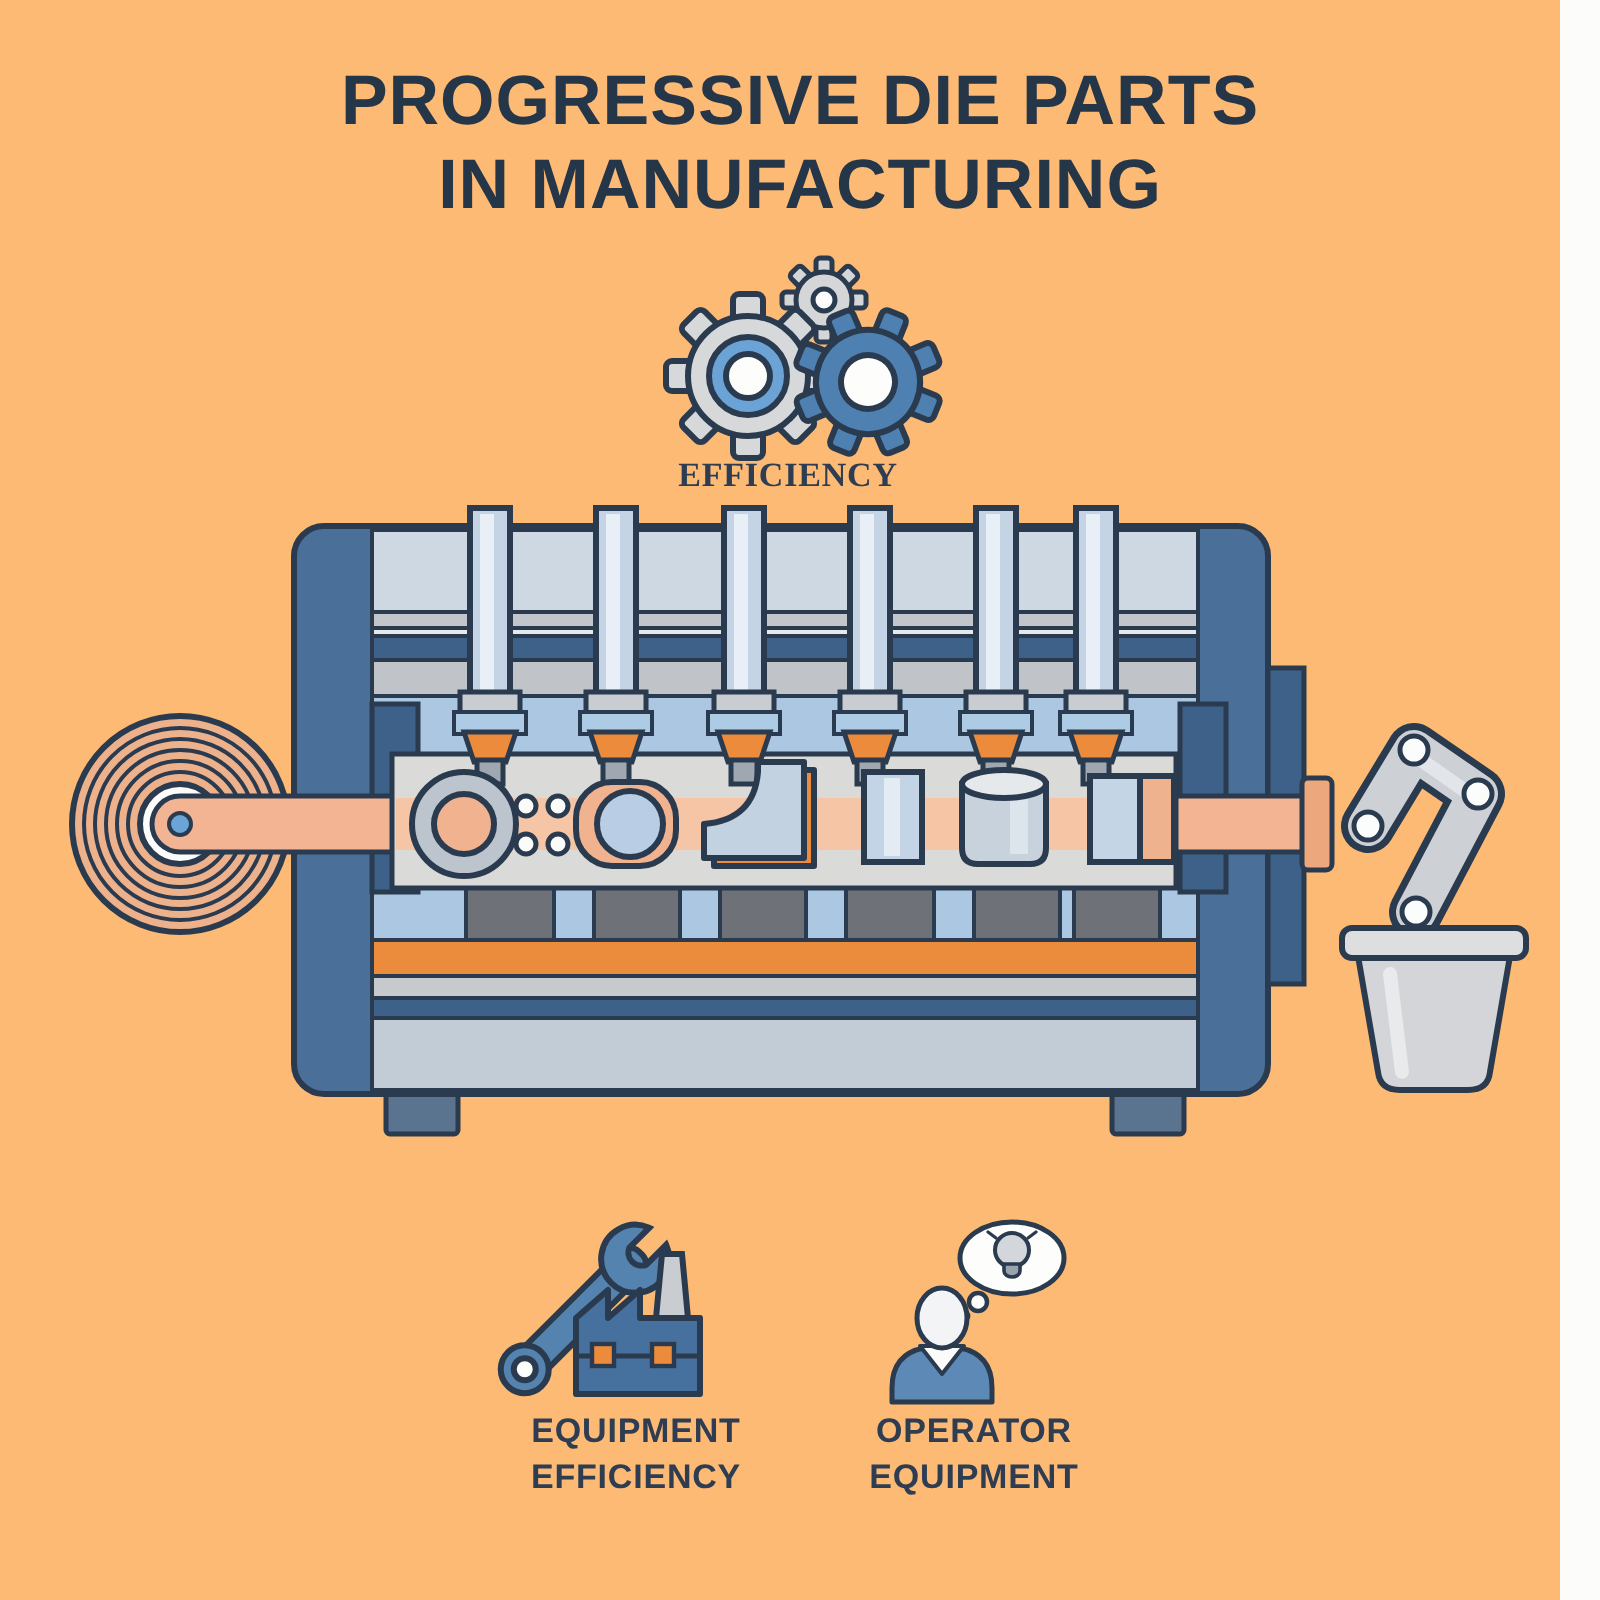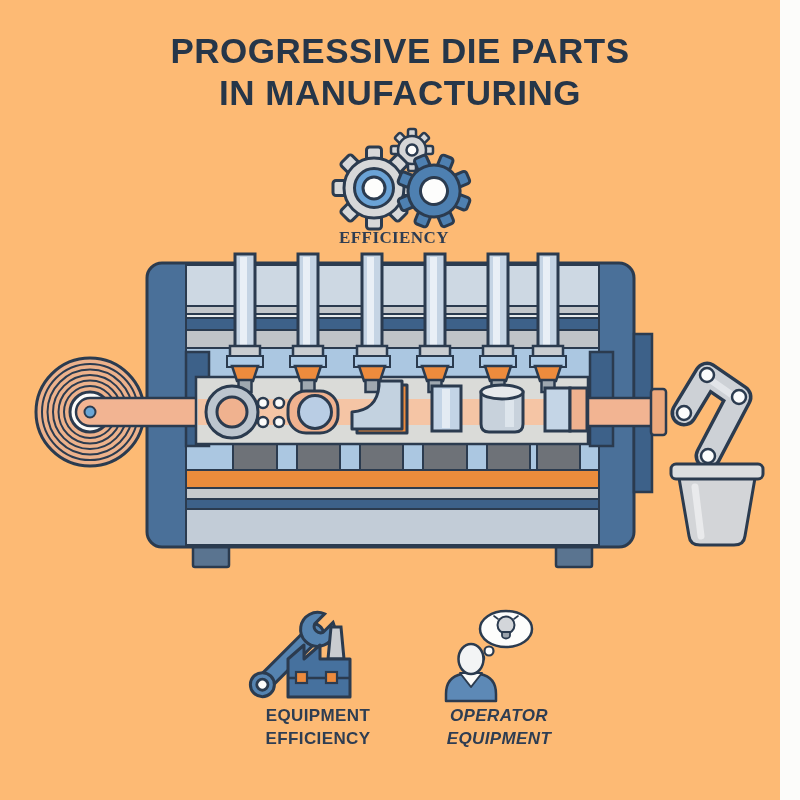--- a/index.html
+++ b/index.html
@@ -5,21 +5,21 @@
   html,body{margin:0;padding:0;}
   body{width:800px;height:800px;background:#fcfcfa;font-family:"Liberation Sans",sans-serif;overflow:hidden;}
   .page{position:relative;width:780px;height:800px;background:#fdba74;}
   .art{position:absolute;left:0;top:0;width:800px;height:800px;}
   .title{position:absolute;left:0;top:30px;width:800px;text-align:center;
          color:#263649;font-weight:bold;font-size:35px;line-height:42px;letter-spacing:.5px;}
   .cap{position:absolute;text-align:center;color:#2e3d52;font-weight:bold;
        font-size:17px;line-height:23px;letter-spacing:.4px;}
   .cap-efficiency{left:294px;top:226px;width:200px;font-family:Liberation Serif, serif;}
   .cap-maintenance{left:198px;top:704px;width:240px;}
-  .cap-training{left:379px;top:704px;width:240px;font-style:italic;}
+  .cap-training{left:367px;top:704px;width:240px;}
 </style>
 </head>
 <body>
 
 <div class="page">
 
   <svg class="art" viewBox="0 0 800 800">
     <defs>
       <g id="punch">
         <rect x="-10" y="254" width="20" height="94" fill="#c5d4e4" stroke="#2b3b4f" stroke-width="3"></rect>

